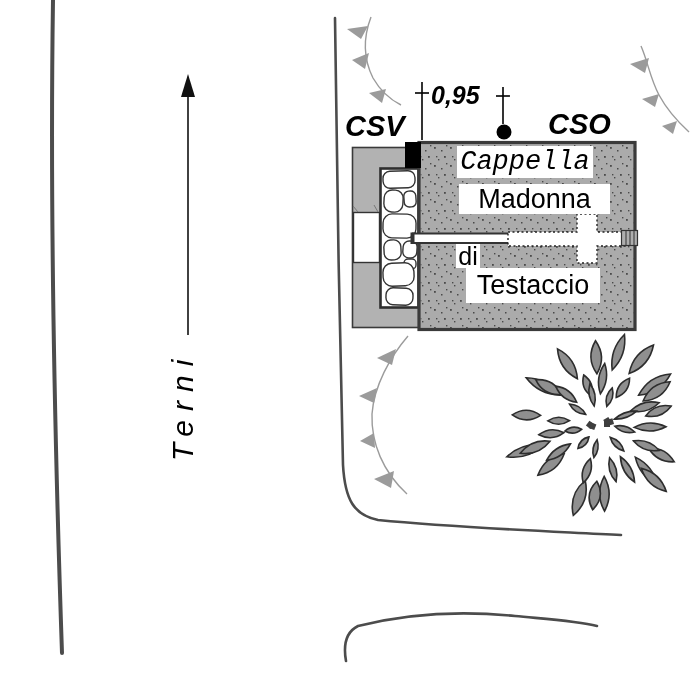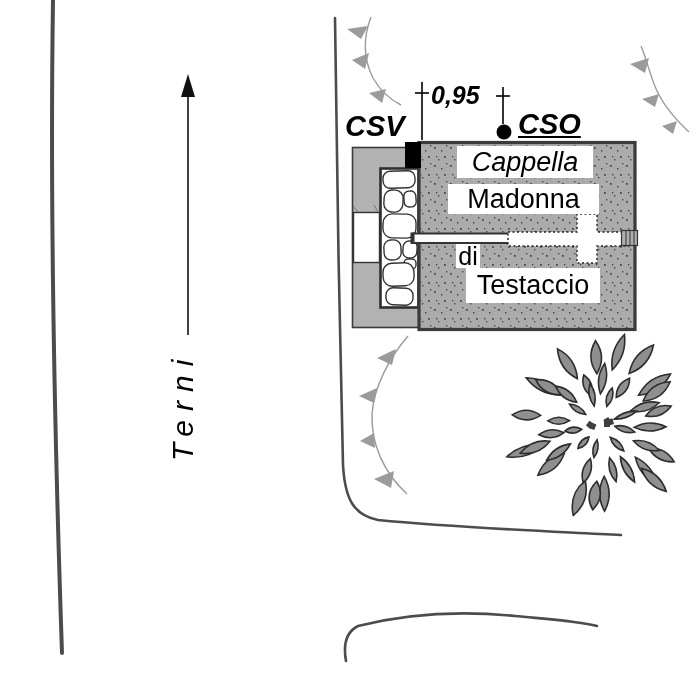--- a/index.html
+++ b/index.html
@@ -9,21 +9,21 @@
   }
   html,body{margin:0;padding:0;background:#fff;}
   .stage{position:relative;width:700px;height:700px;overflow:hidden;background:#fff;
          font-family:"Liberation Sans",sans-serif;color:var(--text);}
   svg{position:absolute;left:0;top:0;}
   .lbl{position:absolute;line-height:1;white-space:nowrap;}
   .survey{font-weight:bold;font-style:italic;font-size:29px;}
   .measure{font-weight:bold;font-style:italic;font-size:25px;}
   .box{position:absolute;background:var(--label-bg);display:flex;align-items:center;
        justify-content:center;font-size:27px;}
-  .italic{font-style:italic;}
+  .italic{font-style:italic;font-family:Liberation Mono, monospace;}
   #terni-label{position:absolute;left:183px;top:406px;transform:translate(-50%,-50%) rotate(-90deg);
        font-style:italic;font-size:30px;letter-spacing:9px;}
   
   .road{stroke:var(--road);fill:none;stroke-linecap:round;}
   .slope-line{stroke:var(--slope);stroke-width:1.4;fill:none;}
   .slope-flag{fill:var(--slope);stroke:none;}
 </style>
 </head>
 <body>
 
@@ -159,22 +159,22 @@
         <path d="M0,0 Q10.37771625187088,-5.6784607473055075 20.75543250374176,0 Q10.37771625187088,5.6784607473055075 0,0 Z" transform="translate(614.8,426.2) rotate(376.3)" fill="var(--leaf-fill)" stroke="var(--leaf-stroke)" stroke-width="1.6"></path>
         <rect x="604.0" y="421.0" width="6" height="6" transform="rotate(0 600 424)" fill="#3f3f3f"></rect>
         <rect x="589.6" y="427.7" width="6" height="6" transform="rotate(37 600 424)" fill="#3f3f3f"></rect>
         <rect x="597.9" y="410.5" width="6" height="6" transform="rotate(74 600 424)" fill="#3f3f3f"></rect>
         <rect x="601.7" y="427.2" width="6" height="6" transform="rotate(111 600 424)" fill="#3f3f3f"></rect>
         <rect x="589.2" y="419.6" width="6" height="6" transform="rotate(148 600 424)" fill="#3f3f3f"></rect>
       </g>
   </svg>
 
   <div class="lbl survey" style="left:345px;top:112px;text-align:right;">CSV</div>
-  <div class="lbl survey" style="left:518px;top:110px;text-decoration:underline;">CSO</div>
+  <div class="lbl survey" style="left:548px;top:110px;">CSO</div>
   <div class="lbl measure" style="left:431px;top:83px;">0,95</div>
 
   <div class="box italic" style="left:457px;top:146px;width:136px;height:32px;">Cappella</div>
-  <div class="box" style="left:448px;top:184px;width:151px;height:30px;">Madonna</div>
+  <div class="box" style="left:459px;top:184px;width:151px;height:30px;">Madonna</div>
   <div class="box" style="left:456px;top:244px;width:24px;height:24px;font-size:25px;">di</div>
   <div class="box" style="left:466px;top:268px;width:134px;height:35px;">Testaccio</div>
 
   <div id="terni-label">Terni</div>
 </div>
 
 </body></html>

